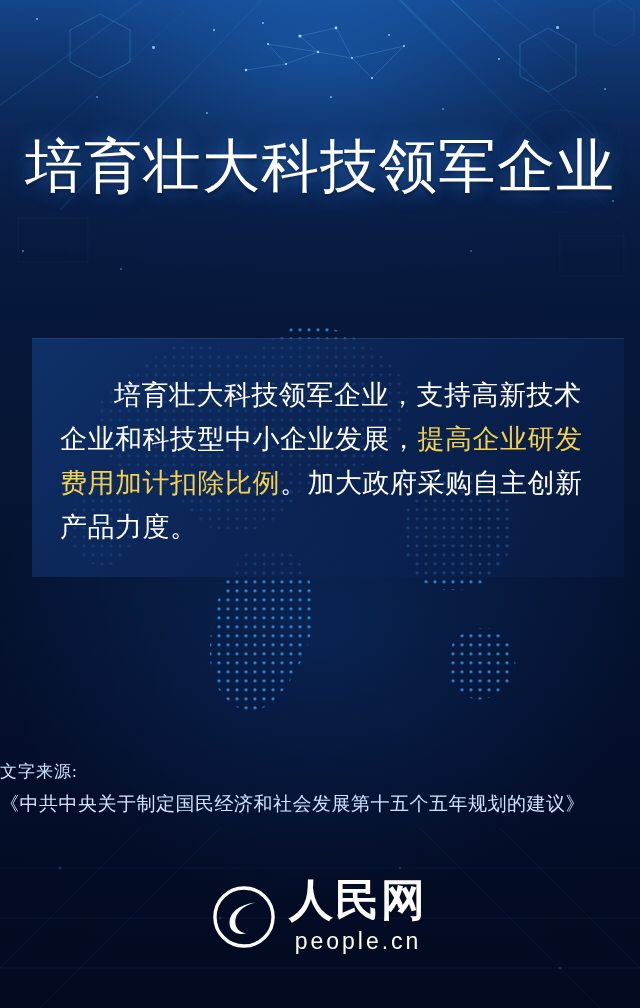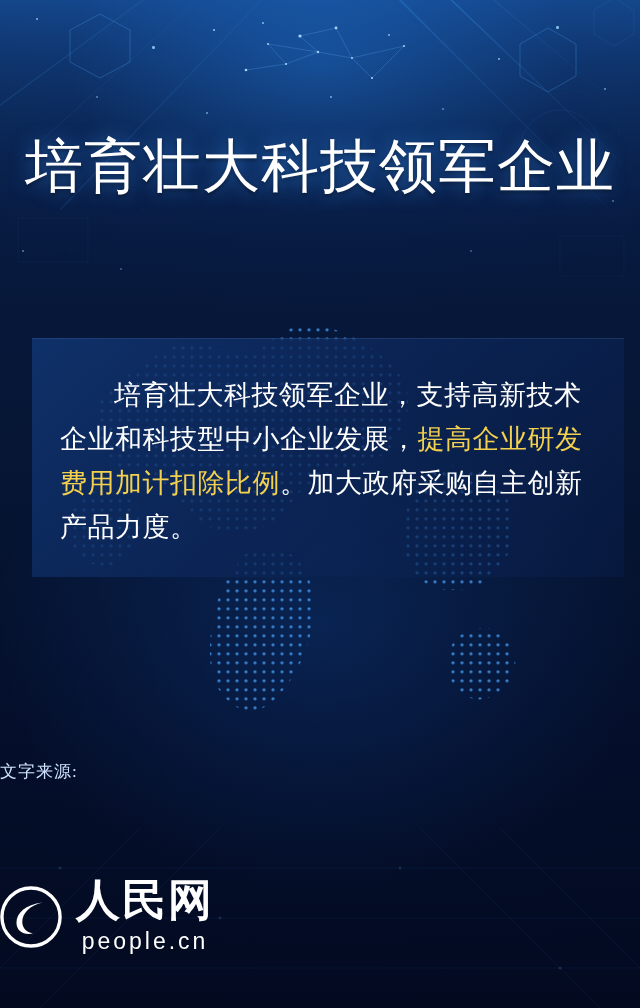--- a/index.html
+++ b/index.html
@@ -107,20 +107,21 @@
     letter-spacing: 0.5px;
   }
 
   
   .logo {
     position: absolute;
     left: 0; top: 878px;
     width: 640px;
     display: flex;
     align-items: center;
+    justify-content: center;
     gap: 14px;
   }
   .logo-mark {
     width: 62px; height: 62px;
     flex: 0 0 auto;
   }
   .logo-text {
     display: flex;
     flex-direction: column;
     align-items: center;
@@ -273,20 +274,21 @@
   </div>
 
   <div class="title">培育壮大科技领军企业</div>
 
   <div class="card">
     <p><span>培育壮大科技领军企业，支持高新技术企业和科技型中小企业发展，</span><span class="hl">提高企业研发费用加计扣除比例</span><span>。加大政府采购自主创新产品力度。</span></p>
   </div>
 
   <div class="source">
     <div class="l1">文字来源:</div>
+    <div class="l2">《中共中央关于制定国民经济和社会发展第十五个五年规划的建议》</div>
   </div>
 
   <div class="logo">
     <svg class="logo-mark" viewBox="0 0 64 64" xmlns="http://www.w3.org/2000/svg">
       <circle cx="32" cy="32" r="30" fill="none" stroke="#ffffff" stroke-width="3.5"></circle>
       <path d="M44 17 C26 19 17 28 17 38 C17 47 25 51 34 49 C27 48 23 43 23 37 C23 28 31 20 44 17 Z" fill="#ffffff"></path>
     </svg>
     <span class="logo-text">
       <span class="logo-cn">人民网</span>
       <span class="logo-en">people.cn</span>

